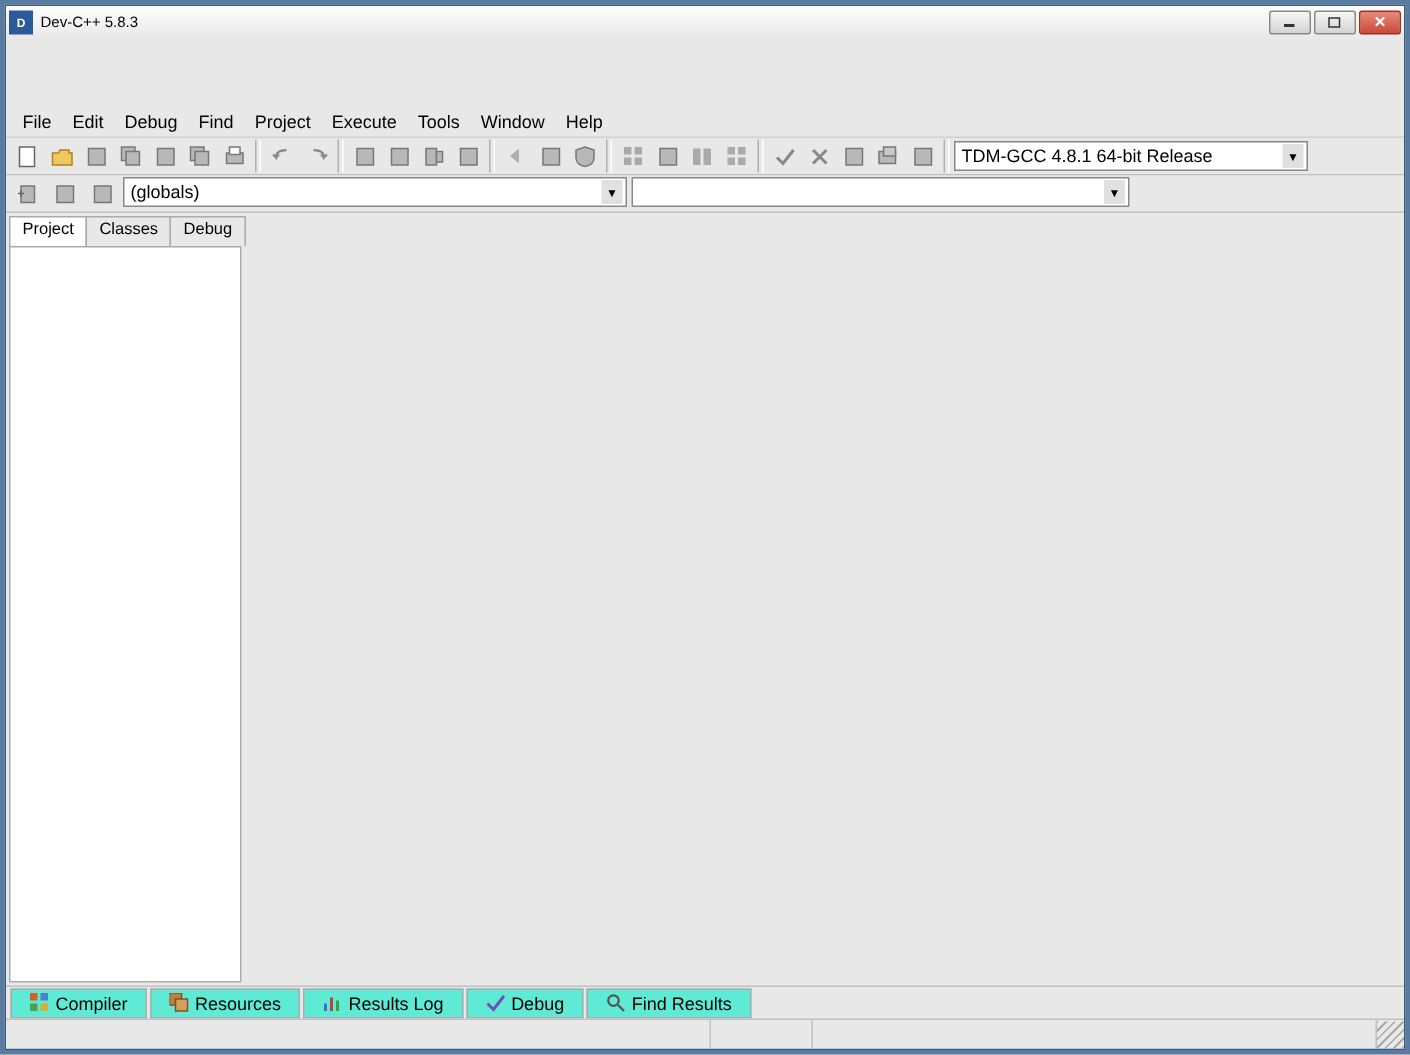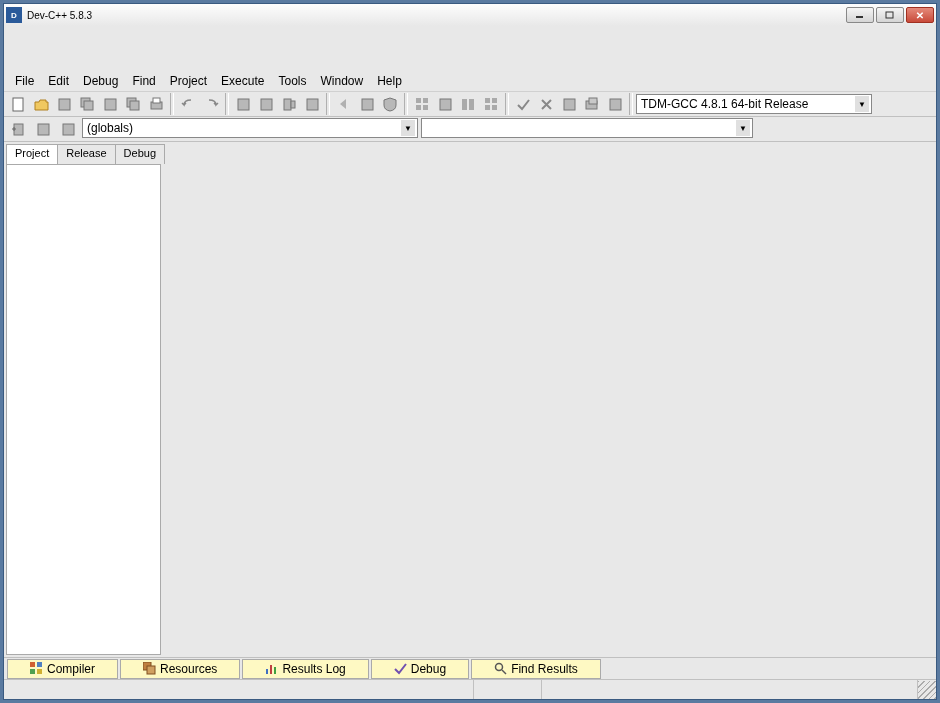--- a/index.html
+++ b/index.html
@@ -21,21 +21,21 @@
 .combo .arrow { position:absolute; right:2px; width:14px; height:16px; background:#e0e0e0; display:flex; align-items:center; justify-content:center; font-size:8px; }
 .toolbar2 { display:flex; height:25px; background:#e8e8e8; padding:1px 3px; gap:3px; border-bottom:1px solid #c0c0c0; }
 .body { flex:1; display:flex; background:#e8e8e8; }
 .sidepanel { width:155px; display:flex; flex-direction:column; margin:2px; }
 .sidetabs { display:flex; height:20px; }
 .sidetab { padding:2px 8px; border:1px solid #aaa; border-bottom:none; background:#e8e8e8; font-size:11px; margin-right:-1px; }
 .sidetab.active { background:#fff; }
 .sidecontent { flex:1; background:#fff; border:1px solid #aaa; }
 .editor { flex:1; background:#e8e8e8; margin:2px; }
 .bottomtabs { display:flex; height:22px; padding:0 3px; align-items:center; border-top:1px solid #c0c0c0; }
-.btab { display:flex; align-items:center; gap:4px; padding:2px 22px; border:1px solid #aaa; background:#fef9c3; margin-right:2px; font-size:11px; }
+.btab { display:flex; align-items:center; gap:4px; padding:2px 12px; border:1px solid #aaa; background:#5eead4; margin-right:2px; font-size:11px; }
 .btab-icon { width:13px; height:13px; display:flex; }
 .statusbar { height:20px; background:#e8e8e8; border-top:1px solid #c0c0c0; display:flex; }
 .statusbar .cell { border-right:1px solid #c0c0c0; height:100%; }
 .grip { width:18px; height:18px; margin-left:auto; background:repeating-linear-gradient(135deg,#aaa 0 1px,transparent 1px 4px); align-self:flex-end; }
 svg { display:block; }
 </style>
 </head>
 <body>
 
 <div class="window">
@@ -243,21 +243,21 @@
     <div class="combo" style="flex:0 0 332px">
       <span></span>
       <div class="arrow">▼</div>
     </div>
   </div>
 
   <div class="body">
     <div class="sidepanel">
       <div class="sidetabs">
         <div class="sidetab active">Project</div>
-        <div class="sidetab">Release</div>
+        <div class="sidetab">Classes</div>
         <div class="sidetab">Debug</div>
       </div>
       <div class="sidecontent"></div>
     </div>
     <div class="editor"></div>
   </div>
 
   <div class="bottomtabs">
     <div class="btab">
       <span class="btab-icon">

